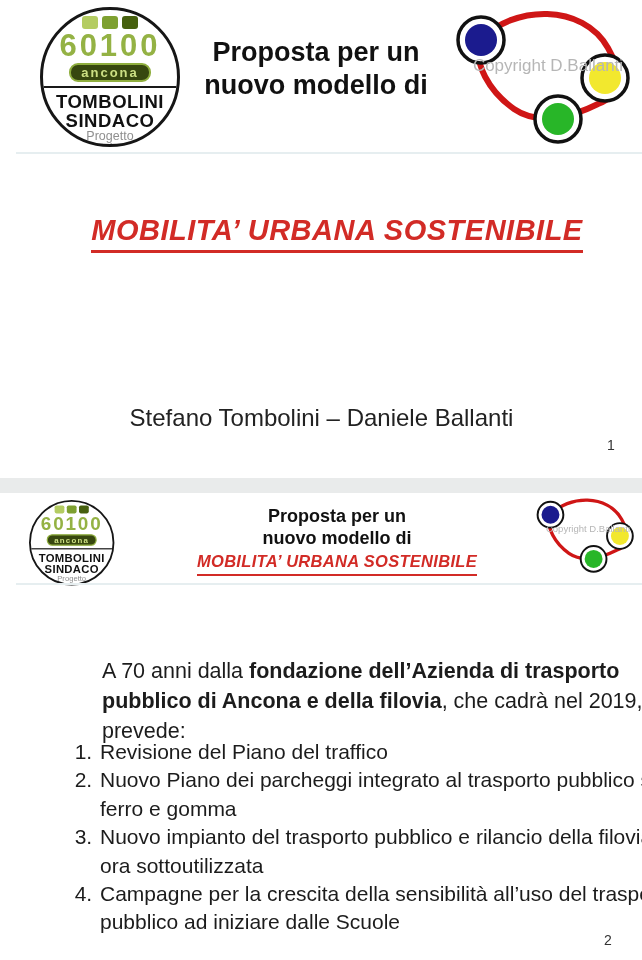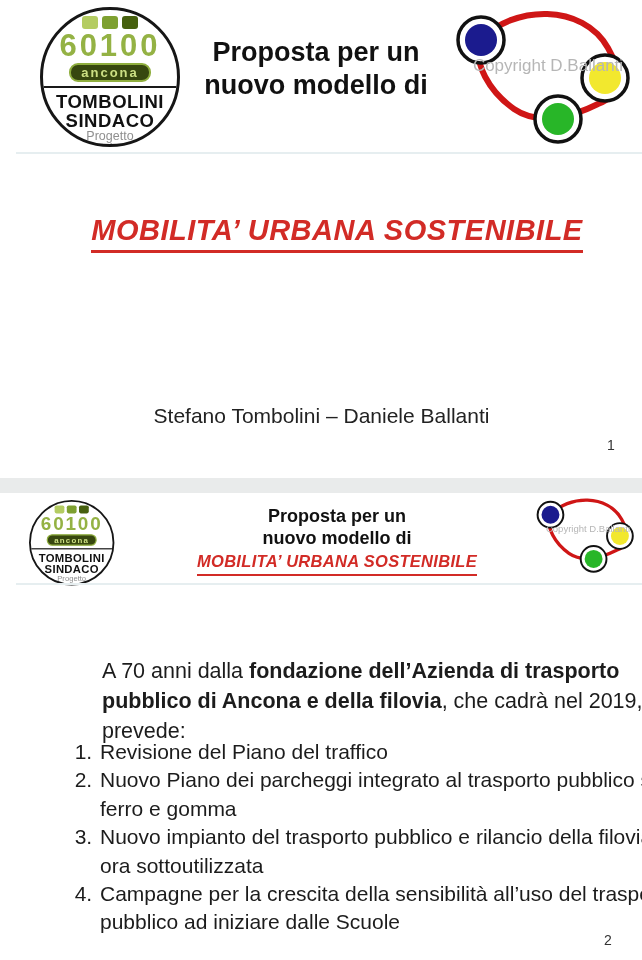--- a/index.html
+++ b/index.html
@@ -54,21 +54,21 @@
   }
   .s1-diagram { left:432px; top:3px; }
   .s1-hairline { top:152px; }
   .s1-title {
     position:absolute; left:0; top:214px; width:642px; text-align:center;
     font-size:29px; font-weight:bold; font-style:italic; letter-spacing:0.5px; color:#d22b26;
   }
   .s1-title .u { display:inline-block; border-bottom:3px solid #d22b26; padding-bottom:3px; }
   .s1-authors {
     position:absolute; left:0; top:404px; width:611px; text-align:center;
-    font-size:21px; color:#222;
+    font-size:24px; color:#222;
   }
   .page-num { position:absolute; font-size:14px; color:#333; }
   .s1-page { left:591px; top:437px; }
 
   
   .s2-logo { left:13px; top:7px; }
   .s2-header {
     position:absolute; left:0; top:13px; width:642px; text-align:center;
     font-size:18px; font-weight:bold; line-height:21.5px; color:#111;
   }

